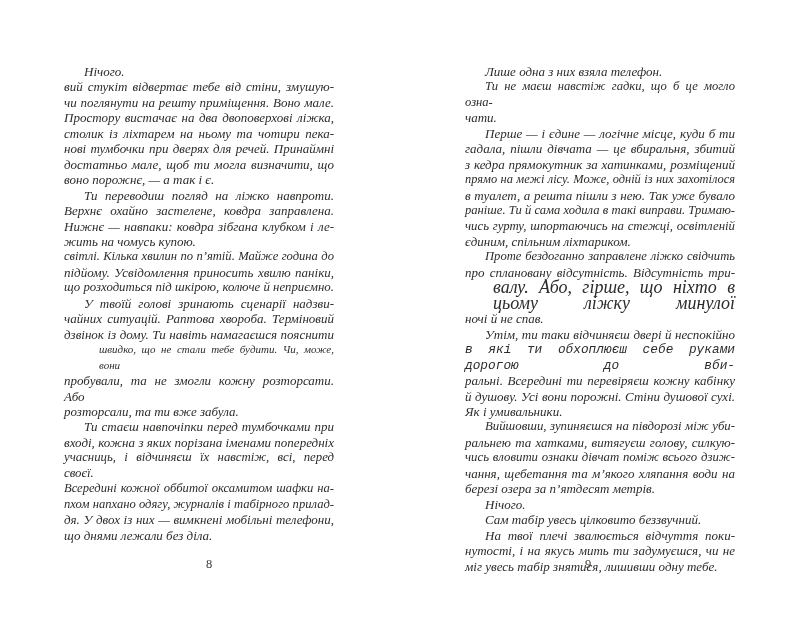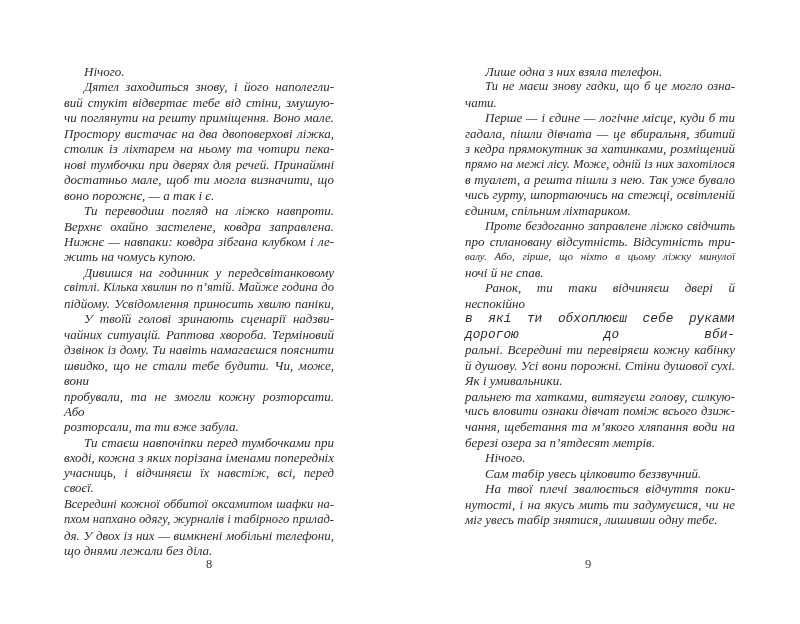--- a/index.html
+++ b/index.html
@@ -39,73 +39,74 @@
   .page-right .page-number { left: 453px; }
 </style>
 </head>
 <body>
 
 <div class="spread">
 
   <section class="page page-left">
     <div class="text-block">
         <div class="line indent end">Нічого.</div>
-        <div class="line indent">Дятел заходиться знову, і його наполегли-</div>
         <div class="line">вий стукіт відвертає тебе від стіни, змушую-</div>
         <div class="line">чи поглянути на решту приміщення. Воно мале.</div>
         <div class="line">Простору вистачає на два двоповерхові ліжка,</div>
         <div class="line">столик із ліхтарем на ньому та чотири пека-</div>
         <div class="line">нові тумбочки при дверях для речей. Принаймні</div>
         <div class="line">достатньо мале, щоб ти могла визначити, що</div>
         <div class="line end">воно порожнє, — а так і є.</div>
         <div class="line indent">Ти переводиш погляд на ліжко навпроти.</div>
         <div class="line">Верхнє охайно застелене, ковдра заправлена.</div>
         <div class="line">Нижнє — навпаки: ковдра зібгана клубком і ле-</div>
         <div class="line end">жить на чомусь купою.</div>
-        <div class="line indent">Дивишся на годинник у передсвітанковому</div>
         <div class="line" style="font-size: 12.6px;">світлі. Кілька хвилин по п’ятій. Майже година до</div>
         <div class="line">підйому. Усвідомлення приносить хвилю паніки,</div>
+        <div class="line end" style="font-size: 12.8px;">що розходиться під шкірою, колюче й неприємно.</div>
         <div class="line indent">У твоїй голові зринають сценарії надзви-</div>
         <div class="line">чайних ситуацій. Раптова хвороба. Терміновий</div>
         <div class="line">дзвінок із дому. Ти навіть намагаєшся пояснити</div>
-        <div class="line" style="font-size: 13px;">швидко, що не стали тебе будити. Чи, може, вони</div>
+        <div class="line" style="font-size: 11px; margin-left: 35px;">швидко, що не стали тебе будити. Чи, може, вони</div>
         <div class="line">пробували, та не змогли кожну розторсати. Або</div>
         <div class="line end">розторсали, та ти вже забула.</div>
         <div class="line indent">Ти стаєш навпочіпки перед тумбочками при</div>
         <div class="line">вході, кожна з яких порізана іменами попередніх</div>
         <div class="line" style="font-size: 12.8px;">учасниць, і відчиняєш їх навстіж, всі, перед своєї.</div>
         <div class="line" style="font-size: 12.6px; font-style: italic;">Всередині кожної оббитої оксамитом шафки на-</div>
         <div class="line" style="font-size: 12.6px;">пхом напхано одягу, журналів і табірного прилад-</div>
         <div class="line">дя. У двох із них — вимкнені мобільні телефони,</div>
         <div class="line end">що днями лежали без діла.</div>
       </div>
     <div class="page-number">8</div>
   </section>
 
   <section class="page page-right">
     <div class="text-block">
         <div class="line indent end">Лише одна з них взяла телефон.</div>
-        <div class="line indent" style="font-size: 12.6px;">Ти не маєш знову гадки, що б це могло озна-</div>
+        <div class="line indent" style="font-size: 12.6px;">Ти не маєш навстіж гадки, що б це могло озна-</div>
         <div class="line end">чати.</div>
         <div class="line indent">Перше — і єдине — логічне місце, куди б ти</div>
         <div class="line">гадала, пішли дівчата — це вбиральня, збитий</div>
         <div class="line">з кедра прямокутник за хатинками, розміщений</div>
         <div class="line" style="font-size: 12.4px;">прямо на межі лісу. Може, одній із них захотілося</div>
         <div class="line">в туалет, а решта пішли з нею. Так уже бувало</div>
+        <div class="line" style="font-size: 12.6px;">раніше. Ти й сама ходила в такі виправи. Тримаю-</div>
         <div class="line" style="font-size: 12.8px;">чись гурту, шпортаючись на стежці, освітленій</div>
         <div class="line end">єдиним, спільним ліхтариком.</div>
         <div class="line indent" style="font-size: 12.6px;">Проте бездоганно заправлене ліжко свідчить</div>
         <div class="line">про сплановану відсутність. Відсутність три-</div>
-        <div class="line" style="font-size: 11px;">валу. Або, гірше, що ніхто в цьому ліжку минулої</div>
+        <div class="line" style="font-size: 18px; margin-left: 28px;">валу. Або, гірше, що ніхто в цьому ліжку минулої</div>
         <div class="line end">ночі й не спав.</div>
-        <div class="line indent">Ранок, ти таки відчиняєш двері й неспокійно</div>
+        <div class="line indent">Утім, ти таки відчиняєш двері й неспокійно</div>
         <div class="line" style="font-size: 12.8px; font-family: Liberation Mono, monospace;">в які ти обхоплюєш себе руками дорогою до вби-</div>
         <div class="line">ральні. Всередині ти перевіряєш кожну кабінку</div>
         <div class="line">й душову. Усі вони порожні. Стіни душової сухі.</div>
         <div class="line end">Як і умивальники.</div>
+        <div class="line indent" style="font-size: 12.8px;">Вийшовши, зупиняєшся на півдорозі між уби-</div>
         <div class="line">ральнею та хатками, витягуєш голову, силкую-</div>
         <div class="line" style="font-size: 12.8px;">чись вловити ознаки дівчат поміж всього дзиж-</div>
         <div class="line">чання, щебетання та м’якого хляпання води на</div>
         <div class="line end">березі озера за п’ятдесят метрів.</div>
         <div class="line indent end">Нічого.</div>
         <div class="line indent end">Сам табір увесь цілковито беззвучний.</div>
         <div class="line indent">На твої плечі звалюється відчуття поки-</div>
         <div class="line">нутості, і на якусь мить ти задумуєшся, чи не</div>
         <div class="line end">міг увесь табір знятися, лишивши одну тебе.</div>
       </div>

